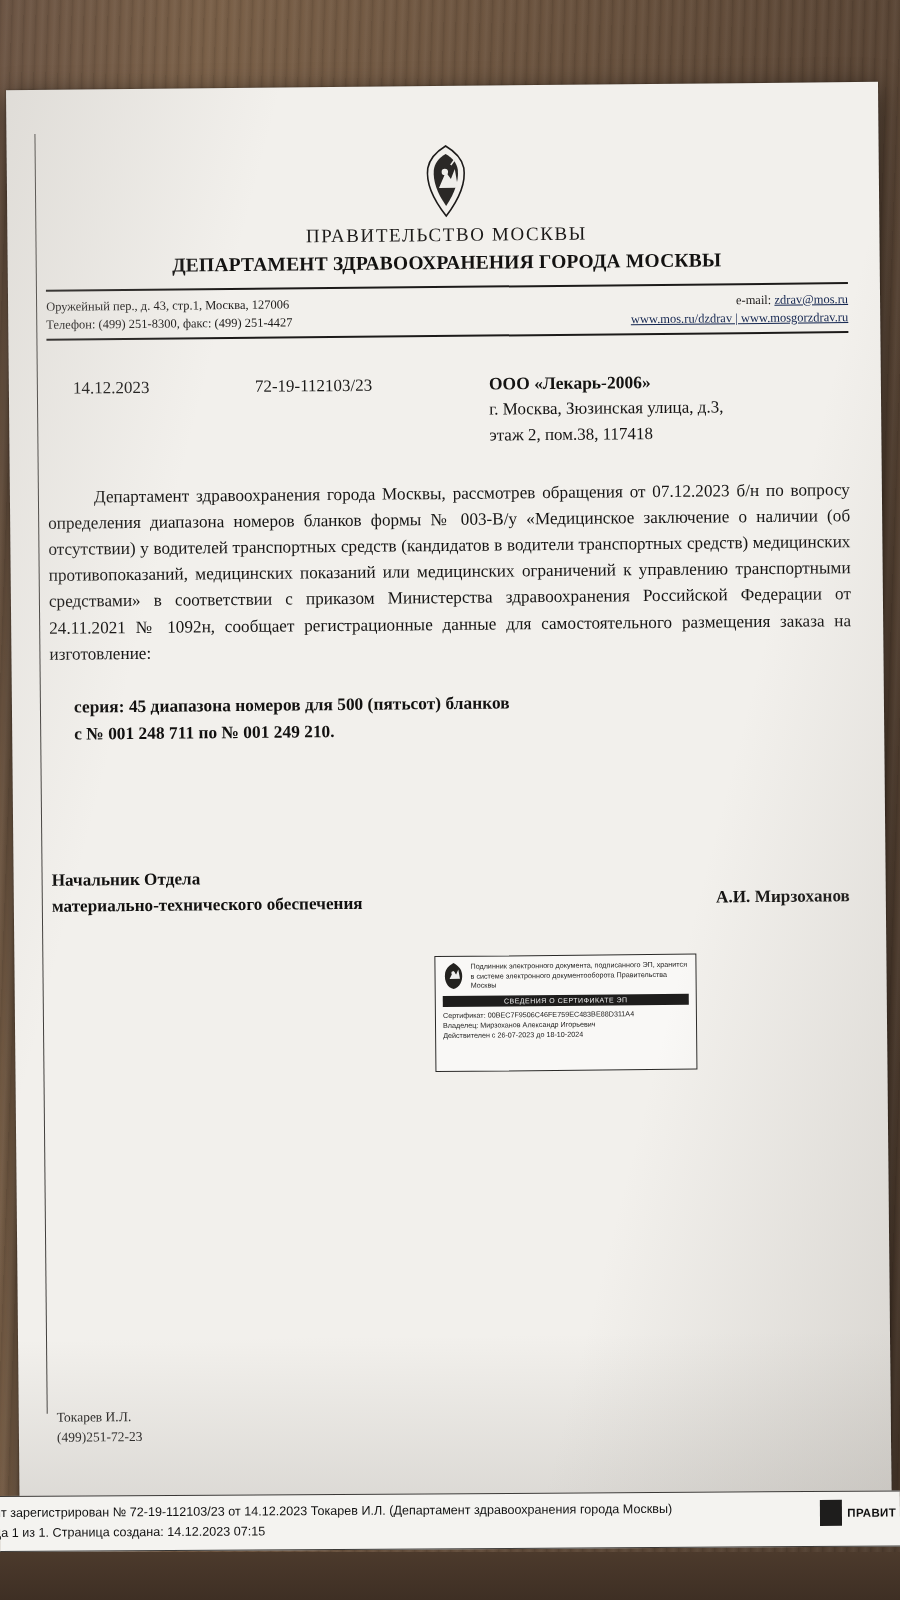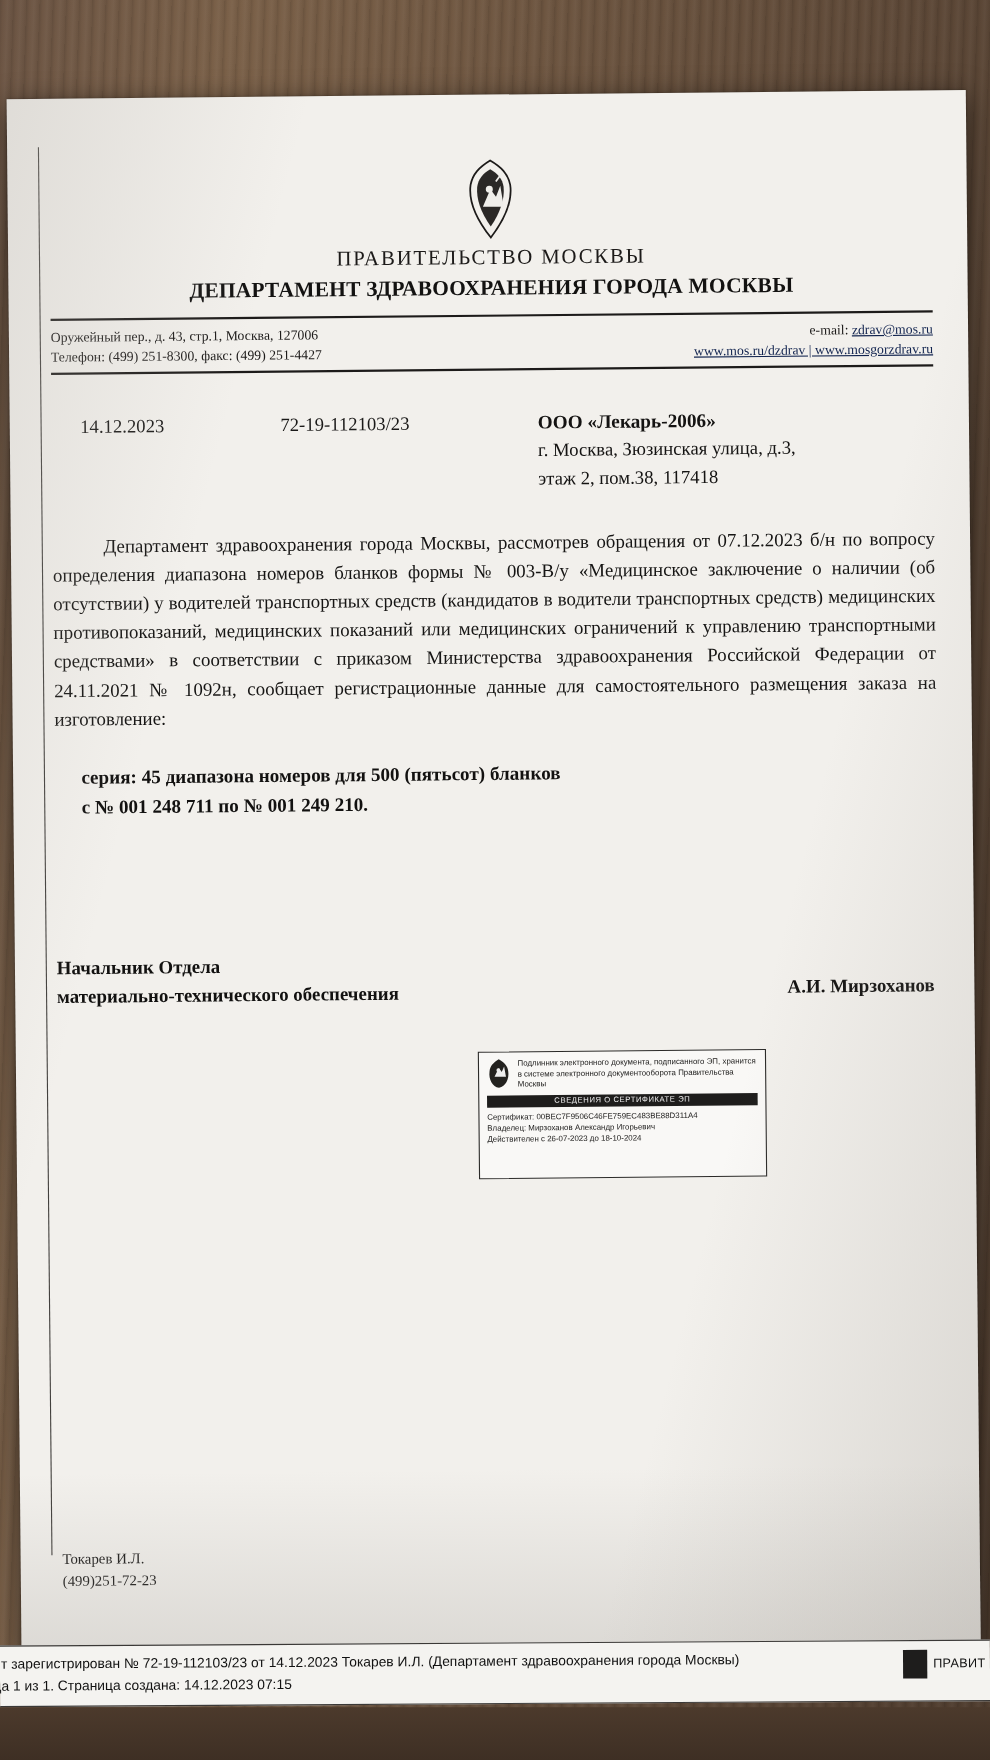--- a/index.html
+++ b/index.html
@@ -275,21 +275,21 @@
     gap: 5px;
   }
   .banner-emblem {
     width: 22px;
     height: 26px;
     background: #1e1d1c;
     display: block;
   }
   .banner-right-text {
     font-size: 11.5px;
-    font-weight: normal;
+    font-weight: bold;
     color: #111;
     letter-spacing: .3px;
   }
 
   
   .desk-shadow {
     position: absolute;
     left: 0;
     bottom: 0;
     width: 900px;

